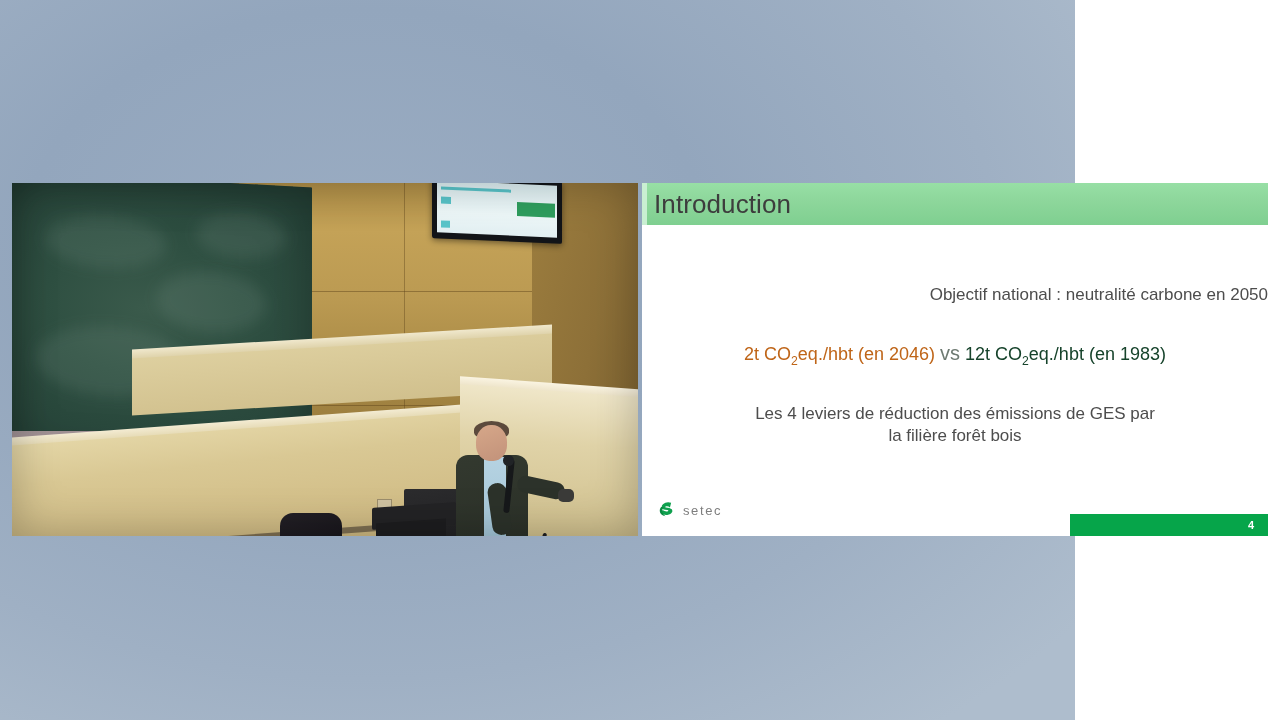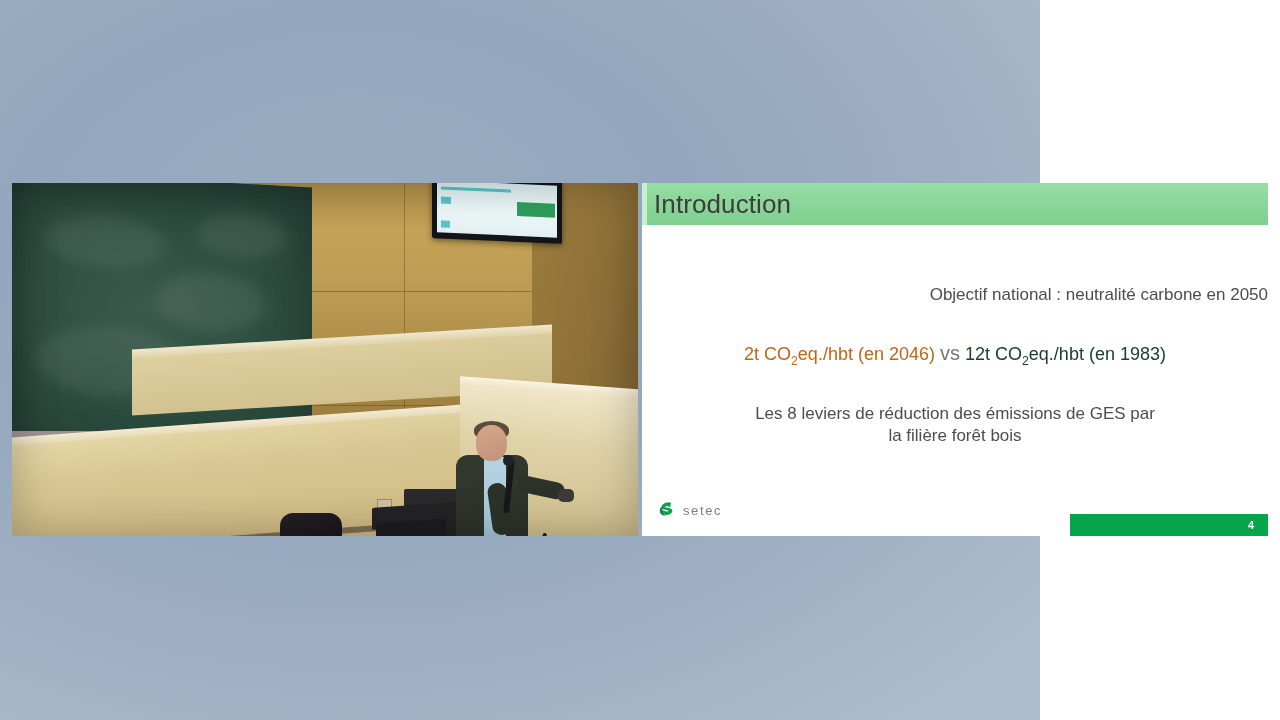--- a/index.html
+++ b/index.html
@@ -11,20 +11,21 @@
     font-family: "Liberation Sans", sans-serif;
   }
 
   #stage {
     position: relative;
     width: 1040px;
     height: 720px;
     background:
       radial-gradient(ellipse 900px 620px at 34% 34%, #9aacc2 0%, #93a6bd 38%, #9fb0c4 70%, #aebdcd 100%),
       linear-gradient(135deg, #8fa3bb 0%, #9badc2 45%, #b3c2cf 100%);
+    padding-left: 35px;
   }
 
   
   #video-panel {
     position: absolute;
     left: 12px;
     top: 183px;
     width: 626px;
     height: 353px;
     overflow: hidden;
@@ -502,21 +503,21 @@
     <div class="slide-body">
 
       <div class="line-objectif">Objectif national : neutralité carbone en 2050</div>
 
       <div class="line-compare seg-compare">
         <span class="seg-orange"><span>2t CO</span><sub>2</sub><span>eq./hbt (en 2046)</span></span>
         <span class="seg-vs">vs</span>
         <span class="seg-green"><span>12t CO</span><sub>2</sub><span>eq./hbt (en 1983)</span></span>
       </div>
 
-      <div class="line-leviers">Les 8 leviers de réduction des émissions de GES par la filière forêt bois</div>
+      <div class="line-leviers">Les 4 leviers de réduction des émissions de GES par la filière forêt bois</div>
     </div>
 
     <div class="slide-footer">
       <div class="logo-wrap">
         <svg class="logo-mark" viewBox="0 0 24 24">
           <path d="M17.6 4.2c-3.1-1.2-6.6-0.6-8.9 1.6-1.3 1.2-1.8 2.7-1.2 4 0.5 1.1 1.7 1.7 3.5 1.9l2.6 0.3c0.7 0.1 1 0.4 0.9 0.8-0.1 0.5-0.8 0.8-1.8 0.8-1.6 0-3.2-0.6-4.3-1.6l-2.6 3.1c1.9 1.8 4.7 2.7 7.6 2.4 2.6-0.3 4.6-1.5 5.3-3.2 0.6-1.5 0-3-1.5-3.8-0.9-0.5-2-0.7-3.6-0.9l-1.7-0.2c-0.6-0.1-0.9-0.3-0.8-0.7 0.1-0.5 0.9-0.8 2-0.7 1.2 0.1 2.3 0.5 3.2 1.2z" fill="#0fa04e"></path>
           <path d="M6.6 8.8c-1.4 1.7-1.8 3.9-1 5.8 0.9 2.2 3.1 3.7 5.9 4.1-2.4-1.6-3.7-3.6-3.7-5.6 0-1.6 0.6-3.1 1.7-4.3z" fill="#0a8a42"></path>
         </svg>
         <span class="logo-word">setec</span>
       </div>

